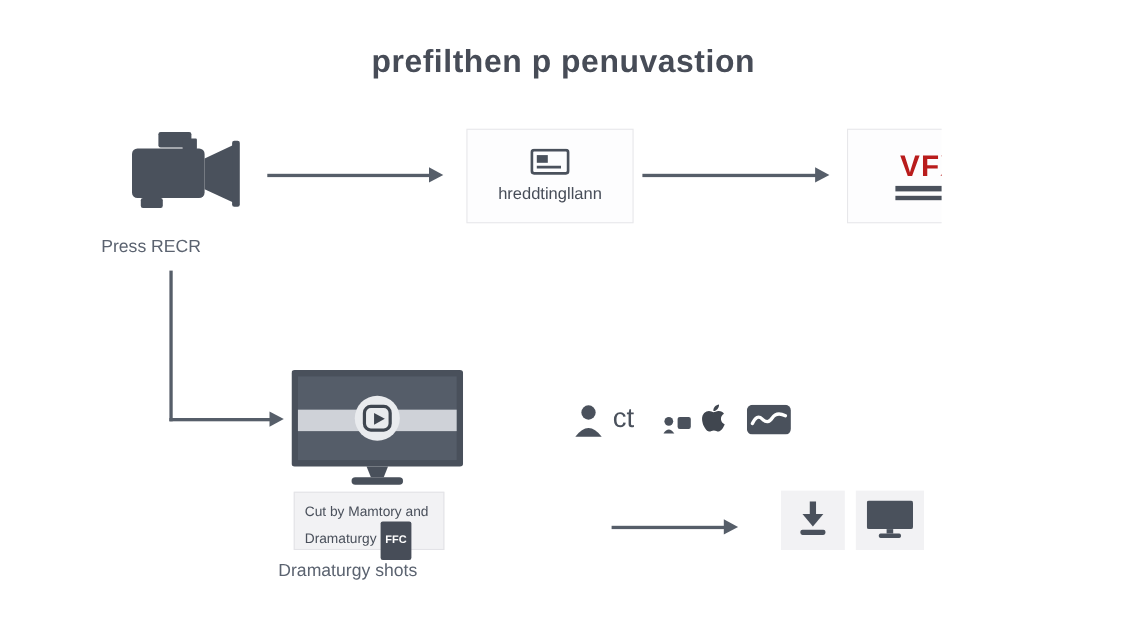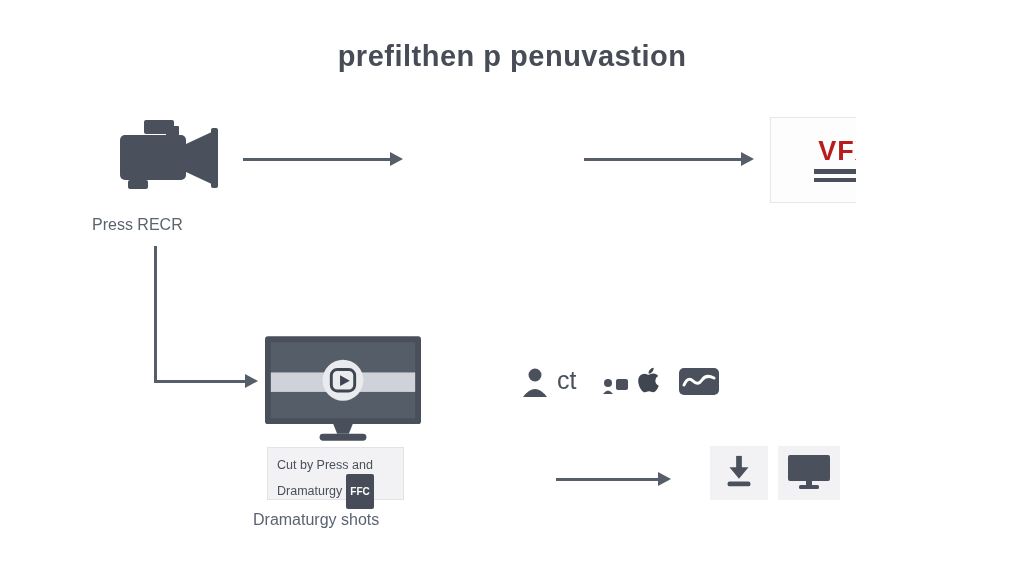--- a/index.html
+++ b/index.html
@@ -61,20 +61,30 @@
       <polygon points="70,24 100,10 100,66 70,52"></polygon>
       <rect x="95" y="8" width="7" height="60" rx="2"></rect>
       <rect x="12" y="60" width="20" height="9" rx="2"></rect>
     </svg>
   </div>
   <div class="label" style="left:92px; top:216px; width:160px;">Press RECR</div>
 
   <div class="line-h" style="left:243px; top:158px; width:148px;"></div>
   <div class="head-right" style="left:390px; top:152px;"></div>
 
+  <div class="outline-box" style="left:424px; top:117px; width:152px; height:86px;">
+    <span>
+      <svg width="36" height="26" viewBox="0 0 36 26">
+        <rect x="1.5" y="1.5" width="33" height="21" rx="2" fill="none" stroke="#4a515c" stroke-width="2.5"></rect>
+        <rect x="6" y="6" width="10" height="7" fill="#4a515c"></rect>
+        <line x1="6" y1="17" x2="28" y2="17" stroke="#4a515c" stroke-width="2.5"></line>
+      </svg>
+    </span>
+    <span class="box-text">hreddtingllann</span>
+  </div>
 
   <div class="line-h" style="left:584px; top:158px; width:158px;"></div>
   <div class="head-right" style="left:741px; top:152px;"></div>
 
   <div class="outline-box" style="left:770px; top:117px; width:152px; height:86px;">
     <span class="vfx-text">VFX</span>
     <span class="vfx-bar"></span>
     <span class="vfx-bar"></span>
   </div>
 
@@ -89,21 +99,21 @@
       <rect x="6" y="37" width="148" height="20" fill="#cfd2d8"></rect>
       <circle cx="80" cy="45" r="21" fill="#e9ebee"></circle>
       <rect x="68" y="34" width="24" height="22" rx="6" fill="none" stroke="#3f4650" stroke-width="3"></rect>
       <polygon points="77,40 77,51 87,45.5" fill="#3f4650"></polygon>
       <polygon points="70,90 90,90 86,100 74,100" fill="#49505b"></polygon>
       <rect x="56" y="100" width="48" height="7" rx="3.5" fill="#49505b"></rect>
     </svg>
   </div>
 
   <div class="caption-box" style="left:267px; top:447px; width:137px; height:53px;">
-    <span>Cut by Press and</span><br>
+    <span>Cut by Mamtory and</span><br>
     <span>Dramaturgy</span><span class="badge">FFC</span>
   </div>
   <div class="label" style="left:253px; top:511px; width:166px;">Dramaturgy shots</div>
 
   <div style="position:absolute; left:522px; top:368px;">
     <svg width="26" height="30" viewBox="0 0 26 30" fill="#4a515c">
       <circle cx="13" cy="7" r="6.5"></circle>
       <path d="M1,29 Q13,13 25,29 Z"></path>
     </svg>
   </div>

